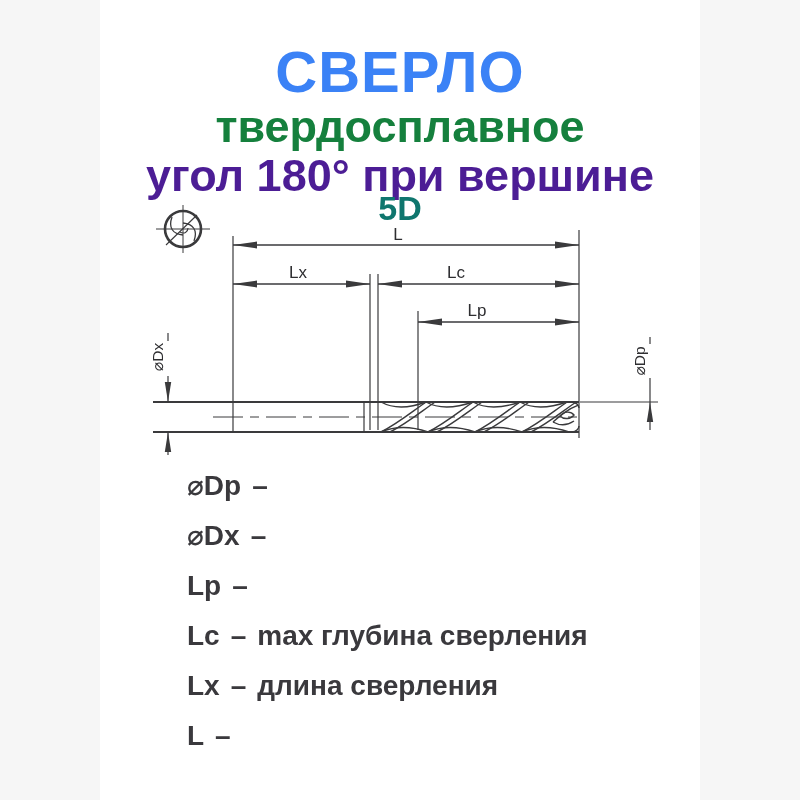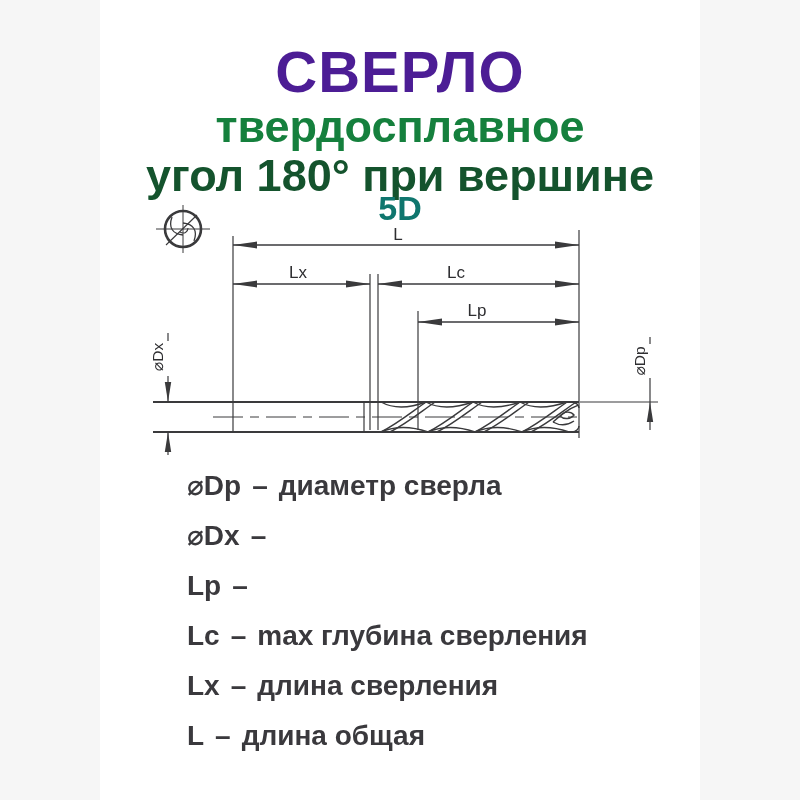--- a/index.html
+++ b/index.html
@@ -1,22 +1,22 @@
 <!DOCTYPE html>
 <html><head>
 <meta charset="utf-8">
 <style>
   html,body{margin:0;padding:0;}
   body{font-family:"Liberation Sans","DejaVu Sans",sans-serif;}
   .canvas{position:relative;width:800px;height:800px;background:#f6f6f6;overflow:hidden;}
   .sheet{position:absolute;left:100px;top:0;width:600px;height:800px;background:#ffffff;}
   .hline{position:absolute;left:0;width:100%;text-align:center;white-space:nowrap;}
-  .title{top:42px;font-size:58px;line-height:60px;font-weight:800;color:#4c1d95;letter-spacing:1px;text-align:center;}
+  .title{top:42px;font-size:58px;line-height:60px;font-weight:800;color:#3b82f6;letter-spacing:1px;text-align:center;}
   .sub1{top:103px;font-size:45px;line-height:48px;font-weight:600;color:#15803d;}
-  .sub2{top:152px;font-size:45px;line-height:48px;font-weight:600;color:#14532d;}
+  .sub2{top:152px;font-size:45px;line-height:48px;font-weight:600;color:#4c1d95;}
   .fived{top:190px;font-size:34px;line-height:36px;font-weight:700;color:#0f766e;}
   .drawing{position:absolute;left:0;top:190px;width:600px;height:280px;}
   .drawing text{font-family:"Liberation Sans","DejaVu Sans",sans-serif;fill:#2e2e31;font-weight:500;}
   .dimlab{font-size:17px;}
   .dialab{font-size:15.5px;}
   .legend{position:absolute;left:87px;top:461px;width:500px;color:#3a393d;}
   .legend-row{display:flex;align-items:baseline;gap:11px;height:50px;font-size:28px;font-weight:600;line-height:50px;white-space:nowrap;}
 </style>
 </head>
 <body>
@@ -128,21 +128,20 @@
         <line x1="550" y1="188" x2="550" y2="240"></line>
         <polygon points="550,212 546.8,232 553.2,232" fill="#3a3a3c" stroke="none"></polygon>
         <text class="dialab" x="539" y="171" transform="rotate(-90 539 171)" text-anchor="middle" dominant-baseline="central" stroke="none">⌀Dp</text>
       </g>
     </svg>
 
     <div class="legend">
       <div class="legend-row">
         <span>⌀Dp</span>
           <span>–</span>
-          <span>диаметр сверла</span>
       </div>
       <div class="legend-row">
         <span>⌀Dx</span>
           <span>–</span>
       </div>
       <div class="legend-row">
         <span>Lp</span>
           <span>–</span>
       </div>
       <div class="legend-row">
@@ -151,18 +150,17 @@
           <span>max глубина сверления</span>
       </div>
       <div class="legend-row">
         <span>Lx</span>
           <span>–</span>
           <span>длина сверления</span>
       </div>
       <div class="legend-row">
         <span>L</span>
           <span>–</span>
-          <span>длина общая</span>
       </div>
     </div>
 
   </div>
 </div>
 
 </body></html>

